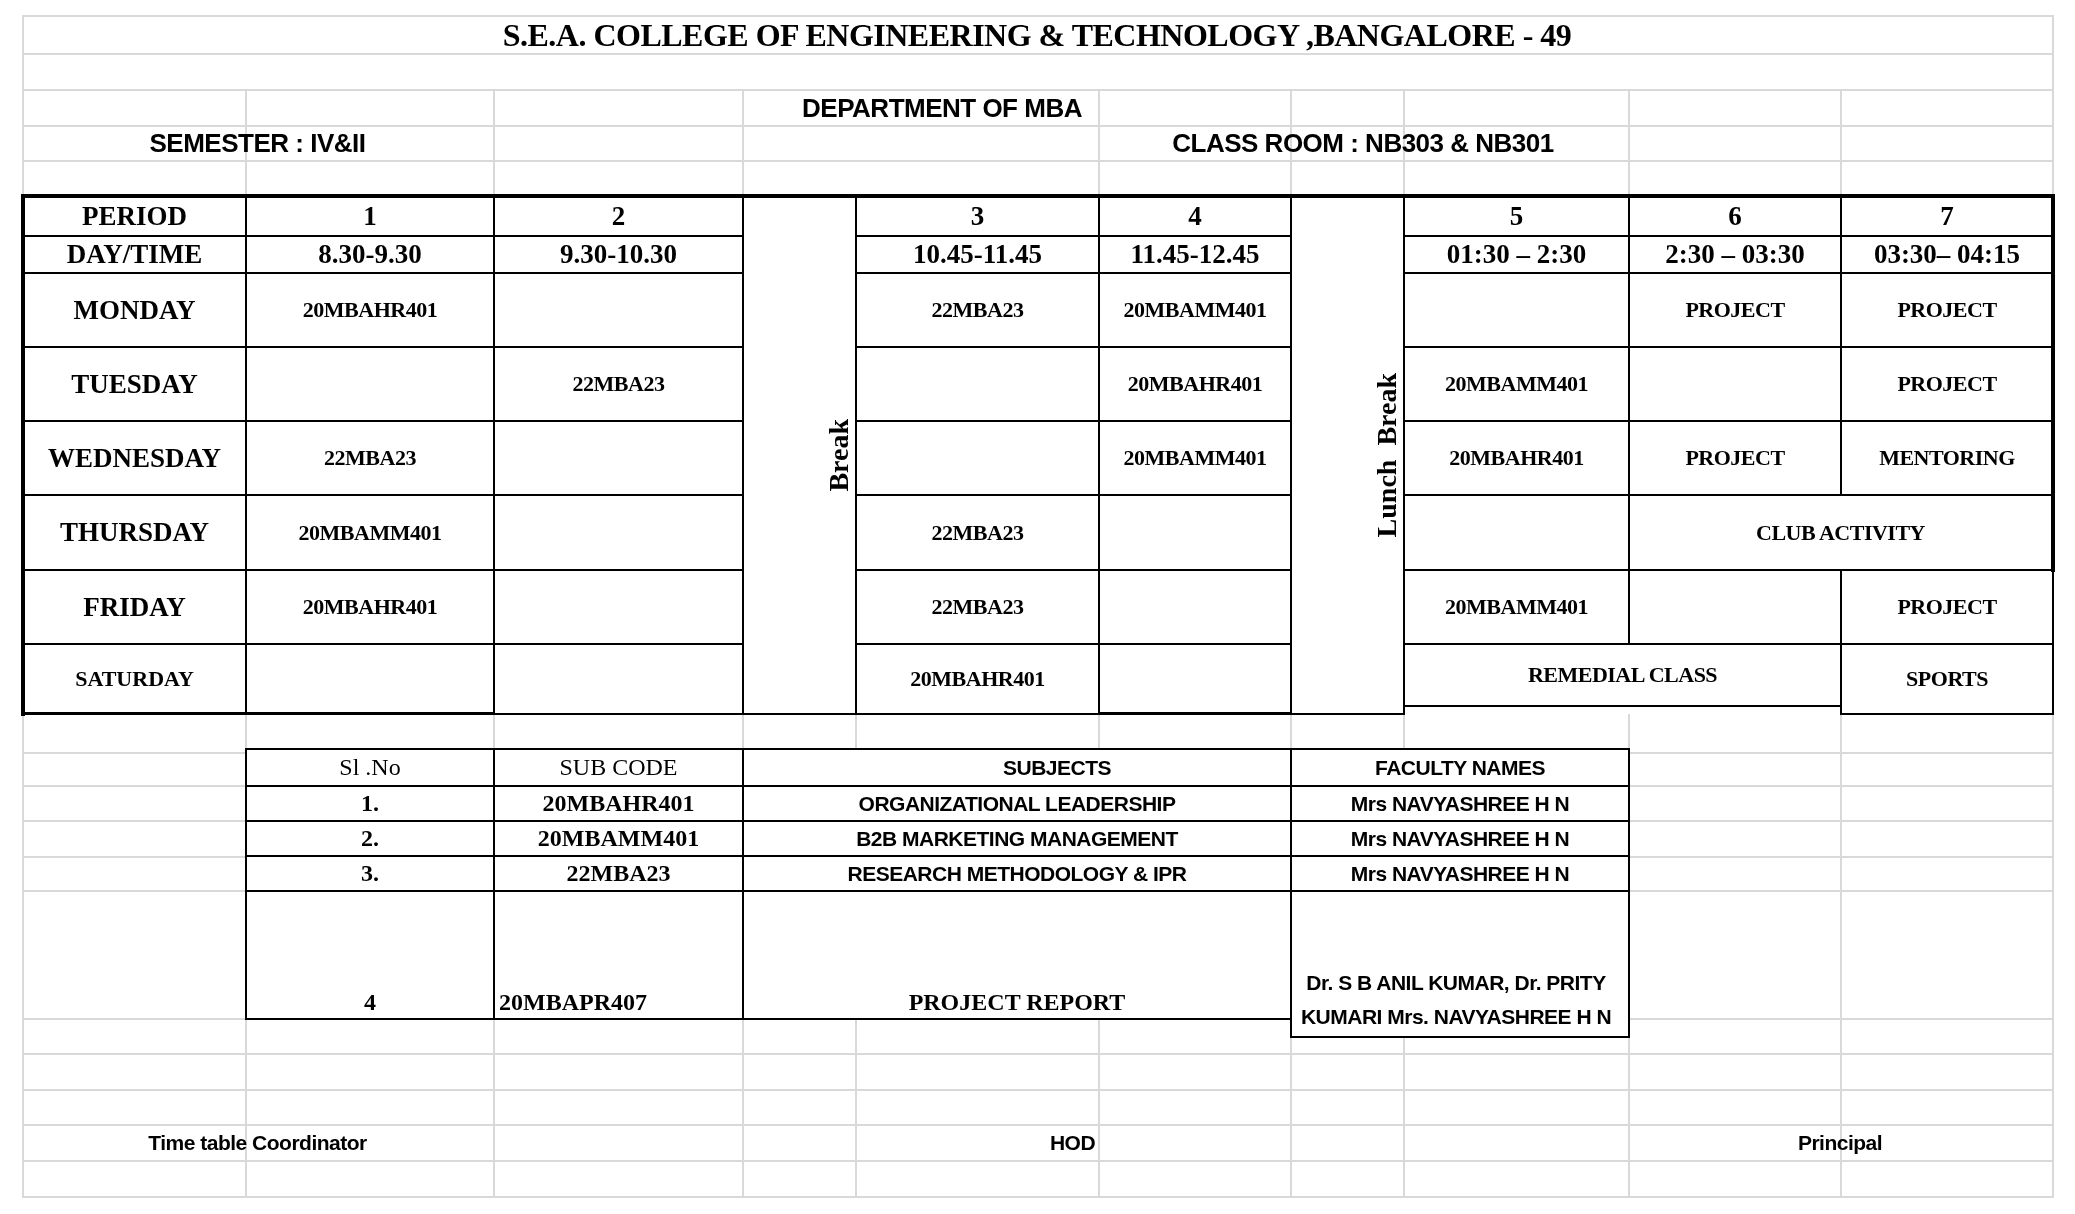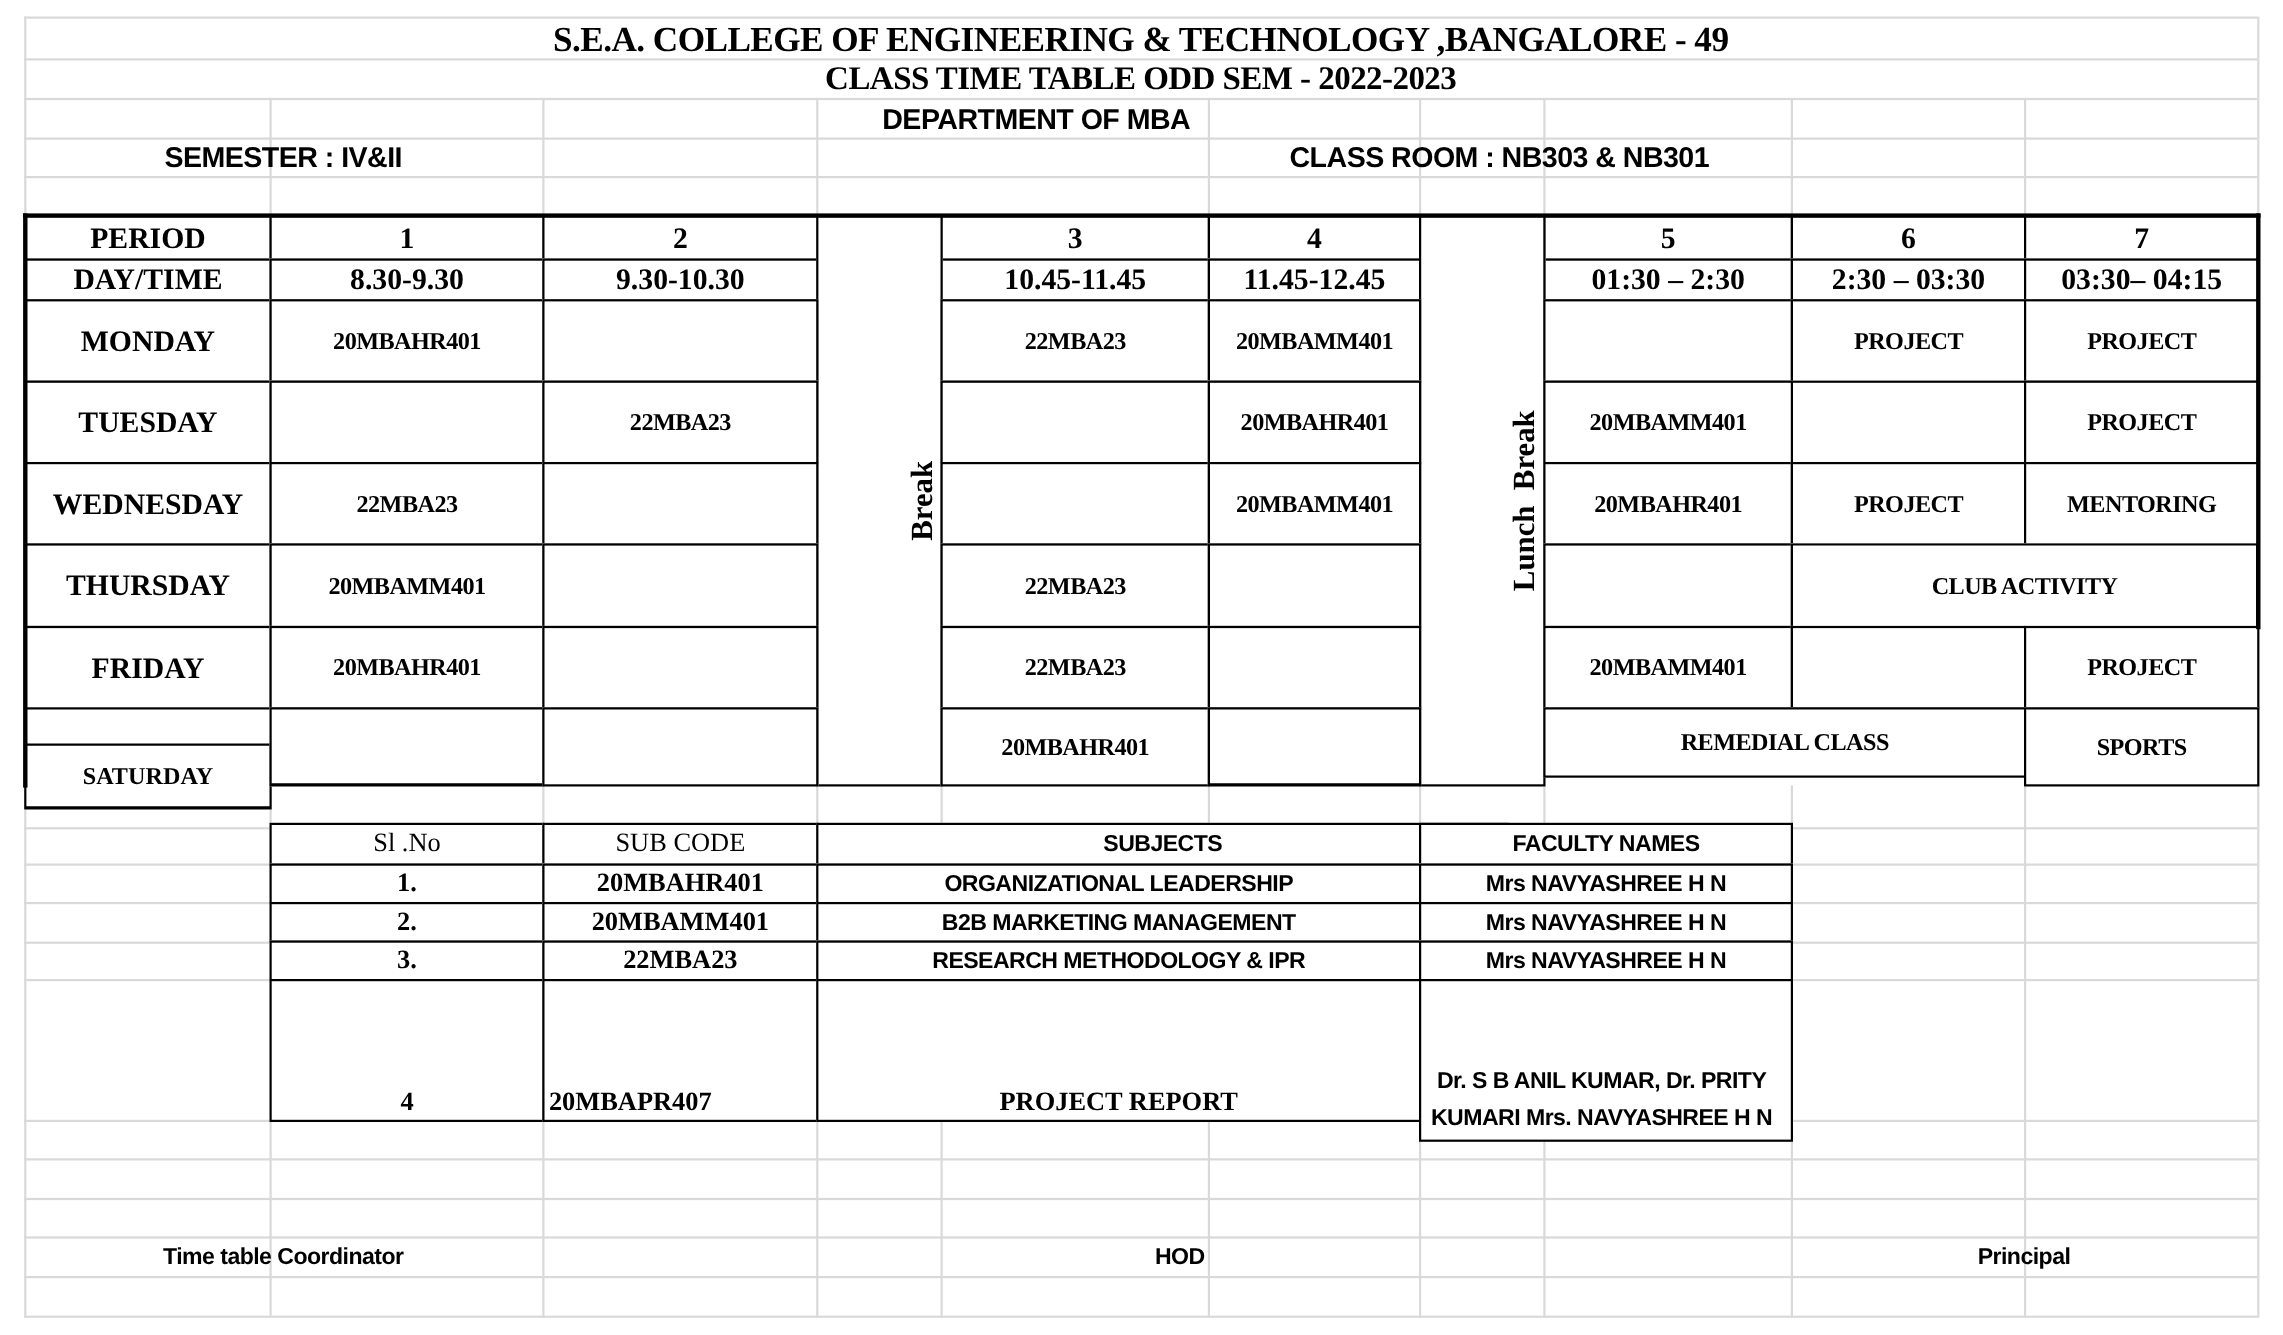--- a/index.html
+++ b/index.html
@@ -70,21 +70,20 @@
   <div class="gl gv" style="left:245px;top:1018px;height:180px;"></div>
   <div class="gl gv" style="left:493px;top:1018px;height:180px;"></div>
   <div class="gl gv" style="left:742px;top:1018px;height:180px;"></div>
   <div class="gl gv" style="left:855px;top:1018px;height:180px;"></div>
   <div class="gl gv" style="left:1098px;top:1018px;height:180px;"></div>
   <div class="gl gv" style="left:1290px;top:1018px;height:180px;"></div>
   <div class="gl gv" style="left:1403px;top:1018px;height:180px;"></div>
   <div class="gl gv" style="left:1628px;top:1018px;height:180px;"></div>
 
   <div class="cell serif title" style="left:22px;top:17px;width:2030px;height:36px;">S.E.A. COLLEGE OF ENGINEERING &amp; TECHNOLOGY ,BANGALORE - 49</div>
-  <div class="cell serif sub" style="left:22px;top:55px;width:2030px;height:34px;font-size:30px;">CLASS TIME TABLE ODD SEM - 2022-2023</div>
   <div class="cell sans b" style="left:742px;top:91px;width:400px;height:34px;font-size:26px;letter-spacing:-0.5px;">DEPARTMENT OF MBA</div>
   <div class="cell sans b" style="left:22px;top:127px;width:471px;height:33px;font-size:26px;letter-spacing:-0.5px;">SEMESTER : IV&amp;II</div>
   <div class="cell sans b" style="left:1098px;top:127px;width:530px;height:33px;font-size:26px;letter-spacing:-0.5px;">CLASS ROOM : NB303 &amp; NB301</div>
 
   <div class="cell serif hd bx" style="left:22px;top:195px;width:225px;height:42px;">PERIOD</div>
   <div class="cell serif hd bx" style="left:245px;top:195px;width:250px;height:42px;">1</div>
   <div class="cell serif hd bx" style="left:493px;top:195px;width:251px;height:42px;">2</div>
   <div class="cell serif hd bx" style="left:855px;top:195px;width:245px;height:42px;">3</div>
   <div class="cell serif hd bx" style="left:1098px;top:195px;width:194px;height:42px;">4</div>
   <div class="cell serif hd bx" style="left:1403px;top:195px;width:227px;height:42px;">5</div>
@@ -143,21 +142,21 @@
 
   <div class="cell serif day bx" style="left:22px;top:569px;width:225px;height:76px;">FRIDAY</div>
   <div class="cell serif code bx" style="left:245px;top:569px;width:250px;height:76px;">20MBAHR401</div>
   <div class="cell serif code bx" style="left:493px;top:569px;width:251px;height:76px;"></div>
   <div class="cell serif code bx" style="left:855px;top:569px;width:245px;height:76px;">22MBA23</div>
   <div class="cell serif code bx" style="left:1098px;top:569px;width:194px;height:76px;"></div>
   <div class="cell serif code bx" style="left:1403px;top:569px;width:227px;height:76px;">20MBAMM401</div>
   <div class="cell serif code bx" style="left:1628px;top:569px;width:214px;height:76px;"></div>
   <div class="cell serif code bx" style="left:1840px;top:569px;width:214px;height:76px;">PROJECT</div>
 
-  <div class="cell serif bx" style="left:22px;top:643px;width:225px;height:60px;font-size:22px;font-weight:bold;border-bottom-width:3px;margin-top:33px;">SATURDAY</div>
+  <div class="cell serif bx" style="left:22px;top:643px;width:225px;height:72px;font-size:22px;font-weight:bold;border-bottom-width:3px;">SATURDAY</div>
   <div class="cell serif code bx" style="left:245px;top:643px;width:250px;height:72px;border-bottom-width:3px;"></div>
   <div class="cell serif code bx" style="left:493px;top:643px;width:251px;height:72px;"></div>
   <div class="cell serif code bx" style="left:855px;top:643px;width:245px;height:72px;">20MBAHR401</div>
   <div class="cell serif code bx" style="left:1098px;top:643px;width:194px;height:72px;border-bottom-width:3px;"></div>
   <div class="cell serif code bx" style="left:1403px;top:643px;width:439px;height:64px;">REMEDIAL CLASS</div>
   <div class="cell serif code bx" style="left:1840px;top:643px;width:214px;height:72px;">SPORTS</div>
 
   <div style="position:absolute;left:21px;top:194px;width:2034px;height:4px;background:#000;"></div>
   <div style="position:absolute;left:21px;top:194px;width:4px;height:522px;background:#000;"></div>
   <div style="position:absolute;left:2051px;top:194px;width:4px;height:378px;background:#000;"></div>

